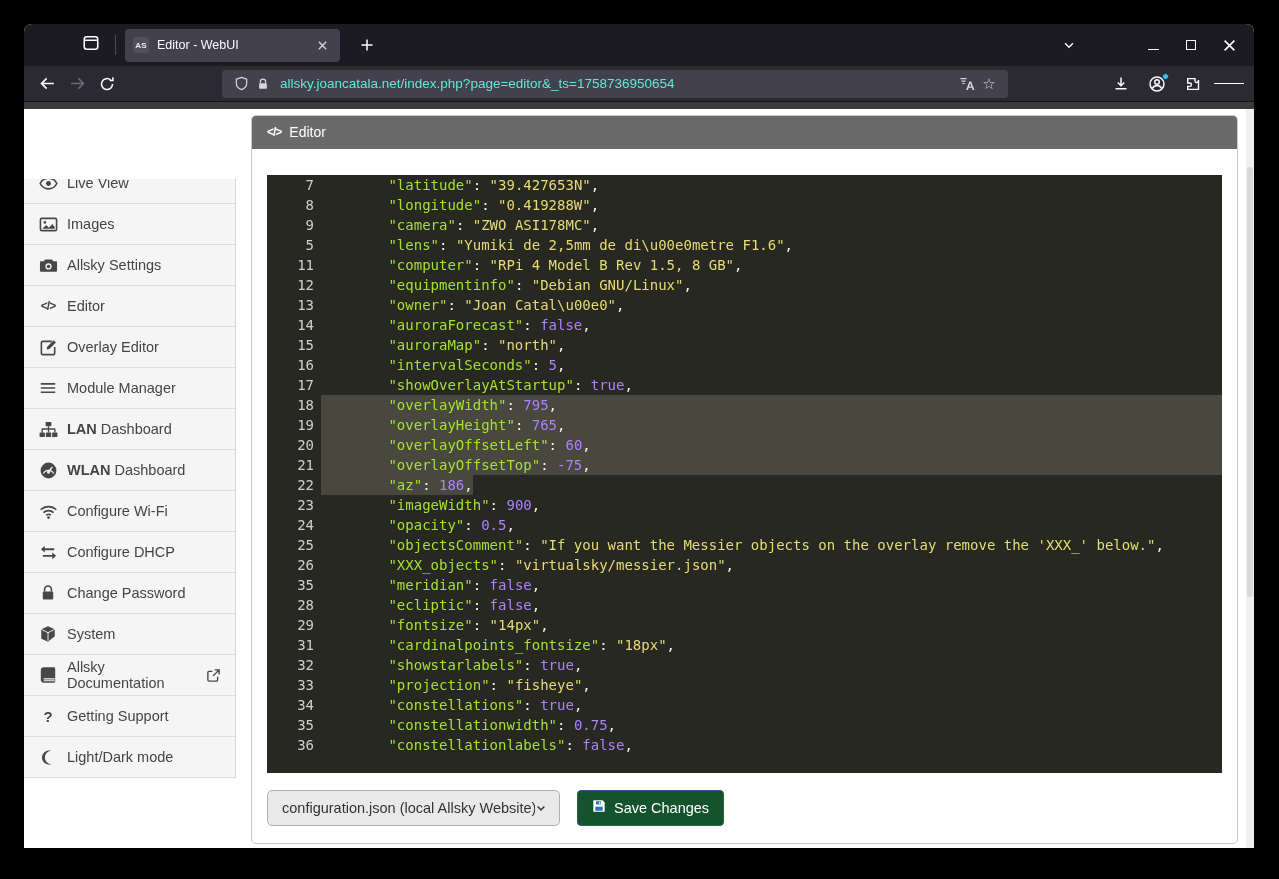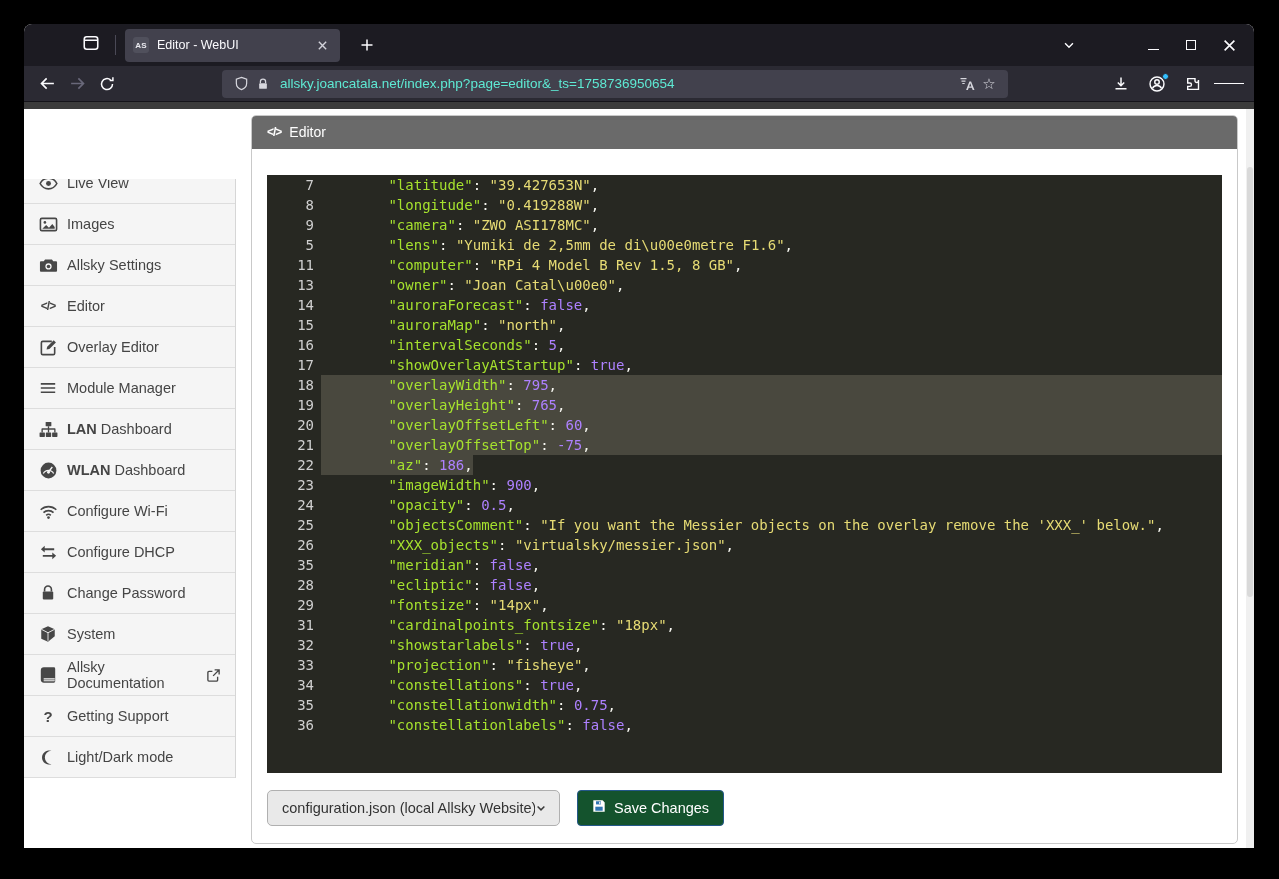--- a/index.html
+++ b/index.html
@@ -365,20 +365,21 @@
             <span>Editor</span>
           </div>
           <div class="card-body">
             <div class="editor">
               <div>
                   <div class="cm-line"><div class="cm-gutter">7</div><div class="cm-code"><span><span class="tk-pun">        </span><span class="tk-key">"latitude"</span><span class="tk-pun">: </span><span class="tk-str">"39.427653N"</span><span class="tk-pun">,</span></span></div></div>
                   <div class="cm-line"><div class="cm-gutter">8</div><div class="cm-code"><span><span class="tk-pun">        </span><span class="tk-key">"longitude"</span><span class="tk-pun">: </span><span class="tk-str">"0.419288W"</span><span class="tk-pun">,</span></span></div></div>
                   <div class="cm-line"><div class="cm-gutter">9</div><div class="cm-code"><span><span class="tk-pun">        </span><span class="tk-key">"camera"</span><span class="tk-pun">: </span><span class="tk-str">"ZWO ASI178MC"</span><span class="tk-pun">,</span></span></div></div>
                   <div class="cm-line"><div class="cm-gutter">5</div><div class="cm-code"><span><span class="tk-pun">        </span><span class="tk-key">"lens"</span><span class="tk-pun">: </span><span class="tk-str">"Yumiki de 2,5mm de di\u00e0metre F1.6"</span><span class="tk-pun">,</span></span></div></div>
                   <div class="cm-line"><div class="cm-gutter">11</div><div class="cm-code"><span><span class="tk-pun">        </span><span class="tk-key">"computer"</span><span class="tk-pun">: </span><span class="tk-str">"RPi 4 Model B Rev 1.5, 8 GB"</span><span class="tk-pun">,</span></span></div></div>
+                  <div class="cm-line"><div class="cm-gutter">12</div><div class="cm-code"><span><span class="tk-pun">        </span><span class="tk-key">"equipmentinfo"</span><span class="tk-pun">: </span><span class="tk-str">"Debian GNU/Linux"</span><span class="tk-pun">,</span></span></div></div>
                   <div class="cm-line"><div class="cm-gutter">13</div><div class="cm-code"><span><span class="tk-pun">        </span><span class="tk-key">"owner"</span><span class="tk-pun">: </span><span class="tk-str">"Joan Catal\u00e0"</span><span class="tk-pun">,</span></span></div></div>
                   <div class="cm-line"><div class="cm-gutter">14</div><div class="cm-code"><span><span class="tk-pun">        </span><span class="tk-key">"auroraForecast"</span><span class="tk-pun">: </span><span class="tk-atom">false</span><span class="tk-pun">,</span></span></div></div>
                   <div class="cm-line"><div class="cm-gutter">15</div><div class="cm-code"><span><span class="tk-pun">        </span><span class="tk-key">"auroraMap"</span><span class="tk-pun">: </span><span class="tk-str">"north"</span><span class="tk-pun">,</span></span></div></div>
                   <div class="cm-line"><div class="cm-gutter">16</div><div class="cm-code"><span><span class="tk-pun">        </span><span class="tk-key">"intervalSeconds"</span><span class="tk-pun">: </span><span class="tk-num">5</span><span class="tk-pun">,</span></span></div></div>
                   <div class="cm-line"><div class="cm-gutter">17</div><div class="cm-code"><span><span class="tk-pun">        </span><span class="tk-key">"showOverlayAtStartup"</span><span class="tk-pun">: </span><span class="tk-atom">true</span><span class="tk-pun">,</span></span></div></div>
                   <div class="cm-line sel-full"><div class="cm-gutter">18</div><div class="cm-code"><span><span class="tk-pun">        </span><span class="tk-key">"overlayWidth"</span><span class="tk-pun">: </span><span class="tk-num">795</span><span class="tk-pun">,</span></span></div></div>
                   <div class="cm-line sel-full"><div class="cm-gutter">19</div><div class="cm-code"><span><span class="tk-pun">        </span><span class="tk-key">"overlayHeight"</span><span class="tk-pun">: </span><span class="tk-num">765</span><span class="tk-pun">,</span></span></div></div>
                   <div class="cm-line sel-full"><div class="cm-gutter">20</div><div class="cm-code"><span><span class="tk-pun">        </span><span class="tk-key">"overlayOffsetLeft"</span><span class="tk-pun">: </span><span class="tk-num">60</span><span class="tk-pun">,</span></span></div></div>
                   <div class="cm-line sel-full"><div class="cm-gutter">21</div><div class="cm-code"><span><span class="tk-pun">        </span><span class="tk-key">"overlayOffsetTop"</span><span class="tk-pun">: </span><span class="tk-num">-75</span><span class="tk-pun">,</span></span></div></div>
                   <div class="cm-line"><div class="cm-gutter">22</div><div class="cm-code"><span class="sel-text"><span class="tk-pun">        </span><span class="tk-key">"az"</span><span class="tk-pun">: </span><span class="tk-num">186</span><span class="tk-pun">,</span></span></div></div>

